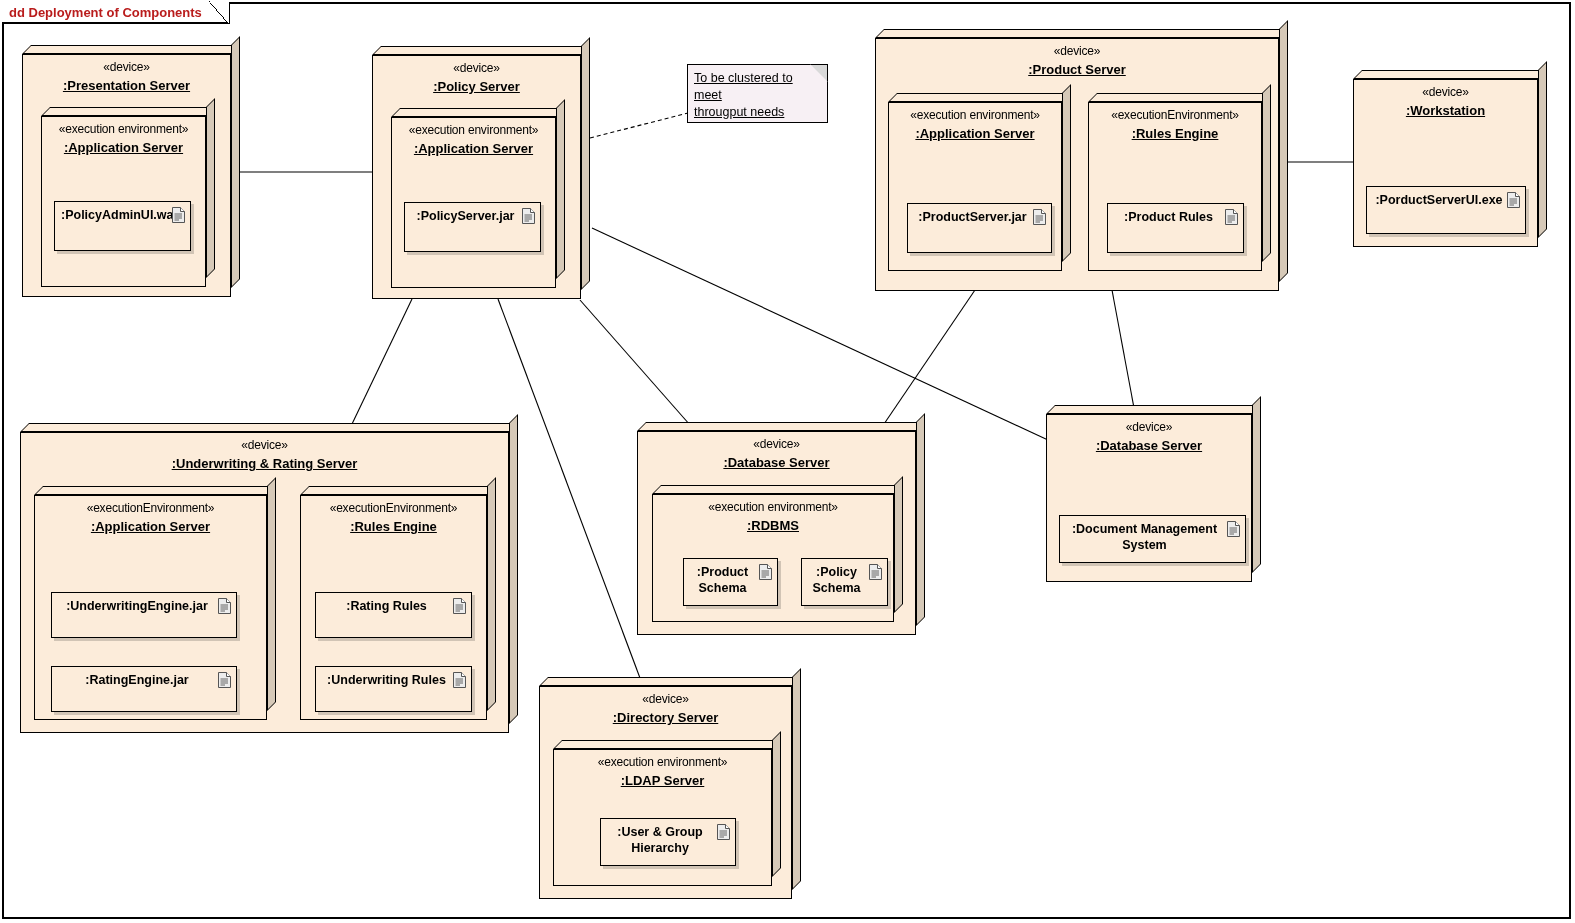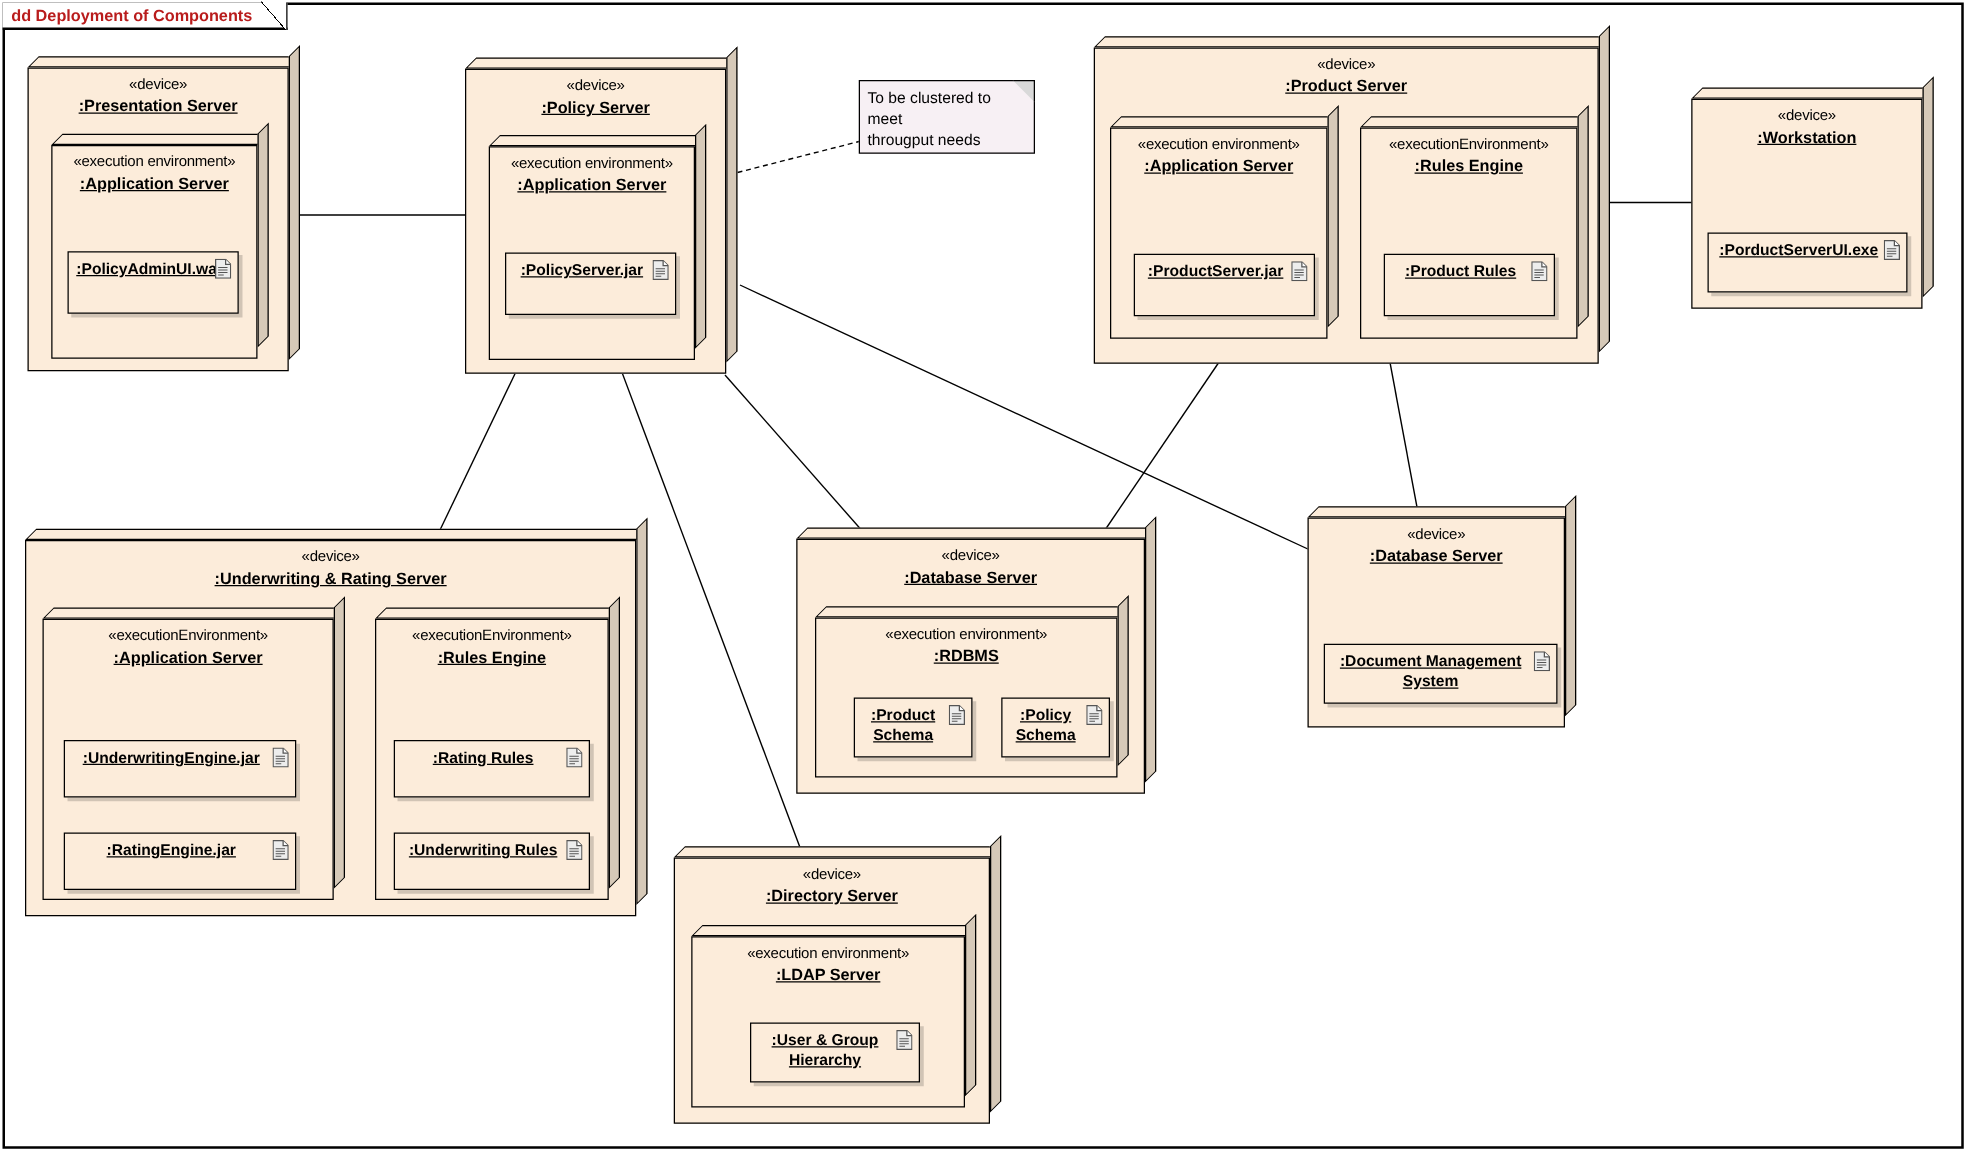--- a/index.html
+++ b/index.html
@@ -90,36 +90,36 @@
     box-shadow:3px 3px 0 rgba(0,0,0,0.17);
   }
   .artifact .alabel{
     position:absolute;left:0;right:0;top:6px;
     text-align:center;
     font-size:12.5px;font-weight:bold;
     color:#000;
     line-height:1.25;
     padding:0 20px 0 6px;
   }
-  .artifact .alabel span{text-decoration:underline;}
+  .artifact .alabel span{}
   .artifact .doc-icon{
     position:absolute;right:5px;top:5px;
     width:13px;height:16px;
   }
 
   
   .note{
     position:absolute;
     background:#F7F0F4;
     box-sizing:border-box;
     border:1px solid #000;
   }
   .note .note-txt{
     position:absolute;left:6px;top:5px;right:6px;
-    font-size:12.5px;color:#000;line-height:1.35;
+    font-size:12.5px;color:#000;line-height:1.35;text-decoration:underline;
   }
   .note .fold-tri{
     position:absolute;right:-1px;top:-1px;width:17px;height:17px;
     border-top:1px solid #000;border-right:1px solid #000;
     background:#d9d9d9;
     clip-path:polygon(0 0,100% 100%,100% 0);
   }
 </style>
 </head>
 <body>

